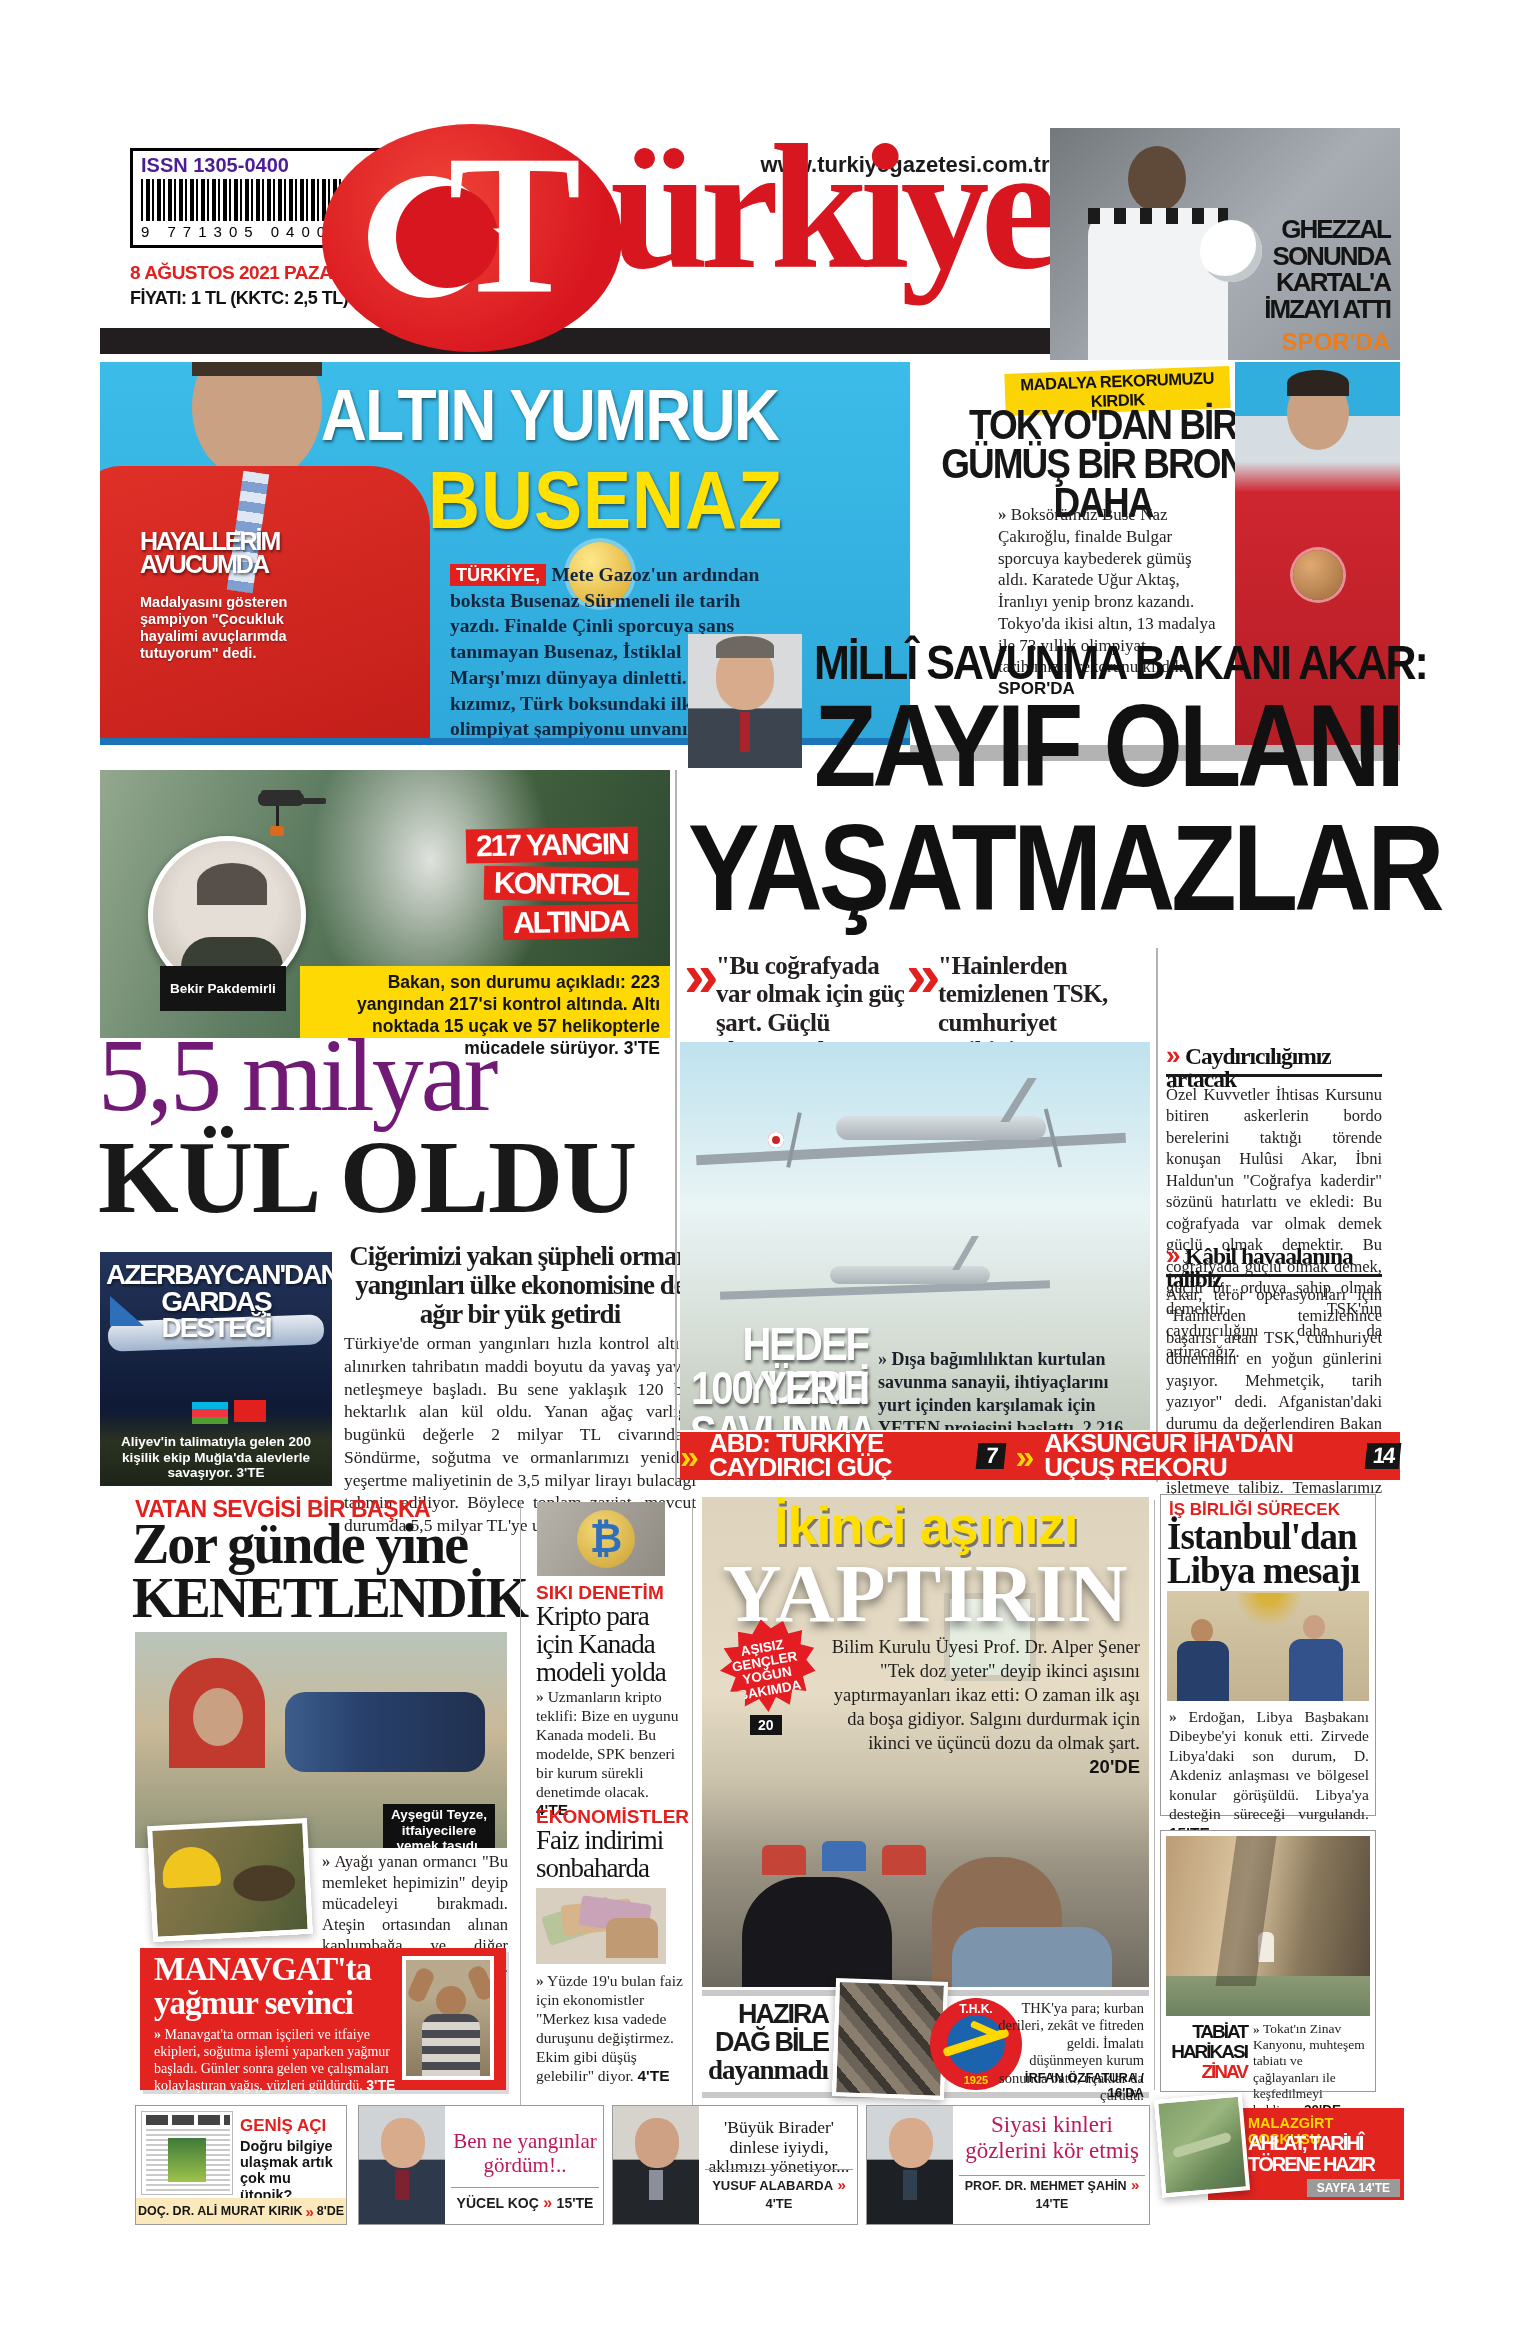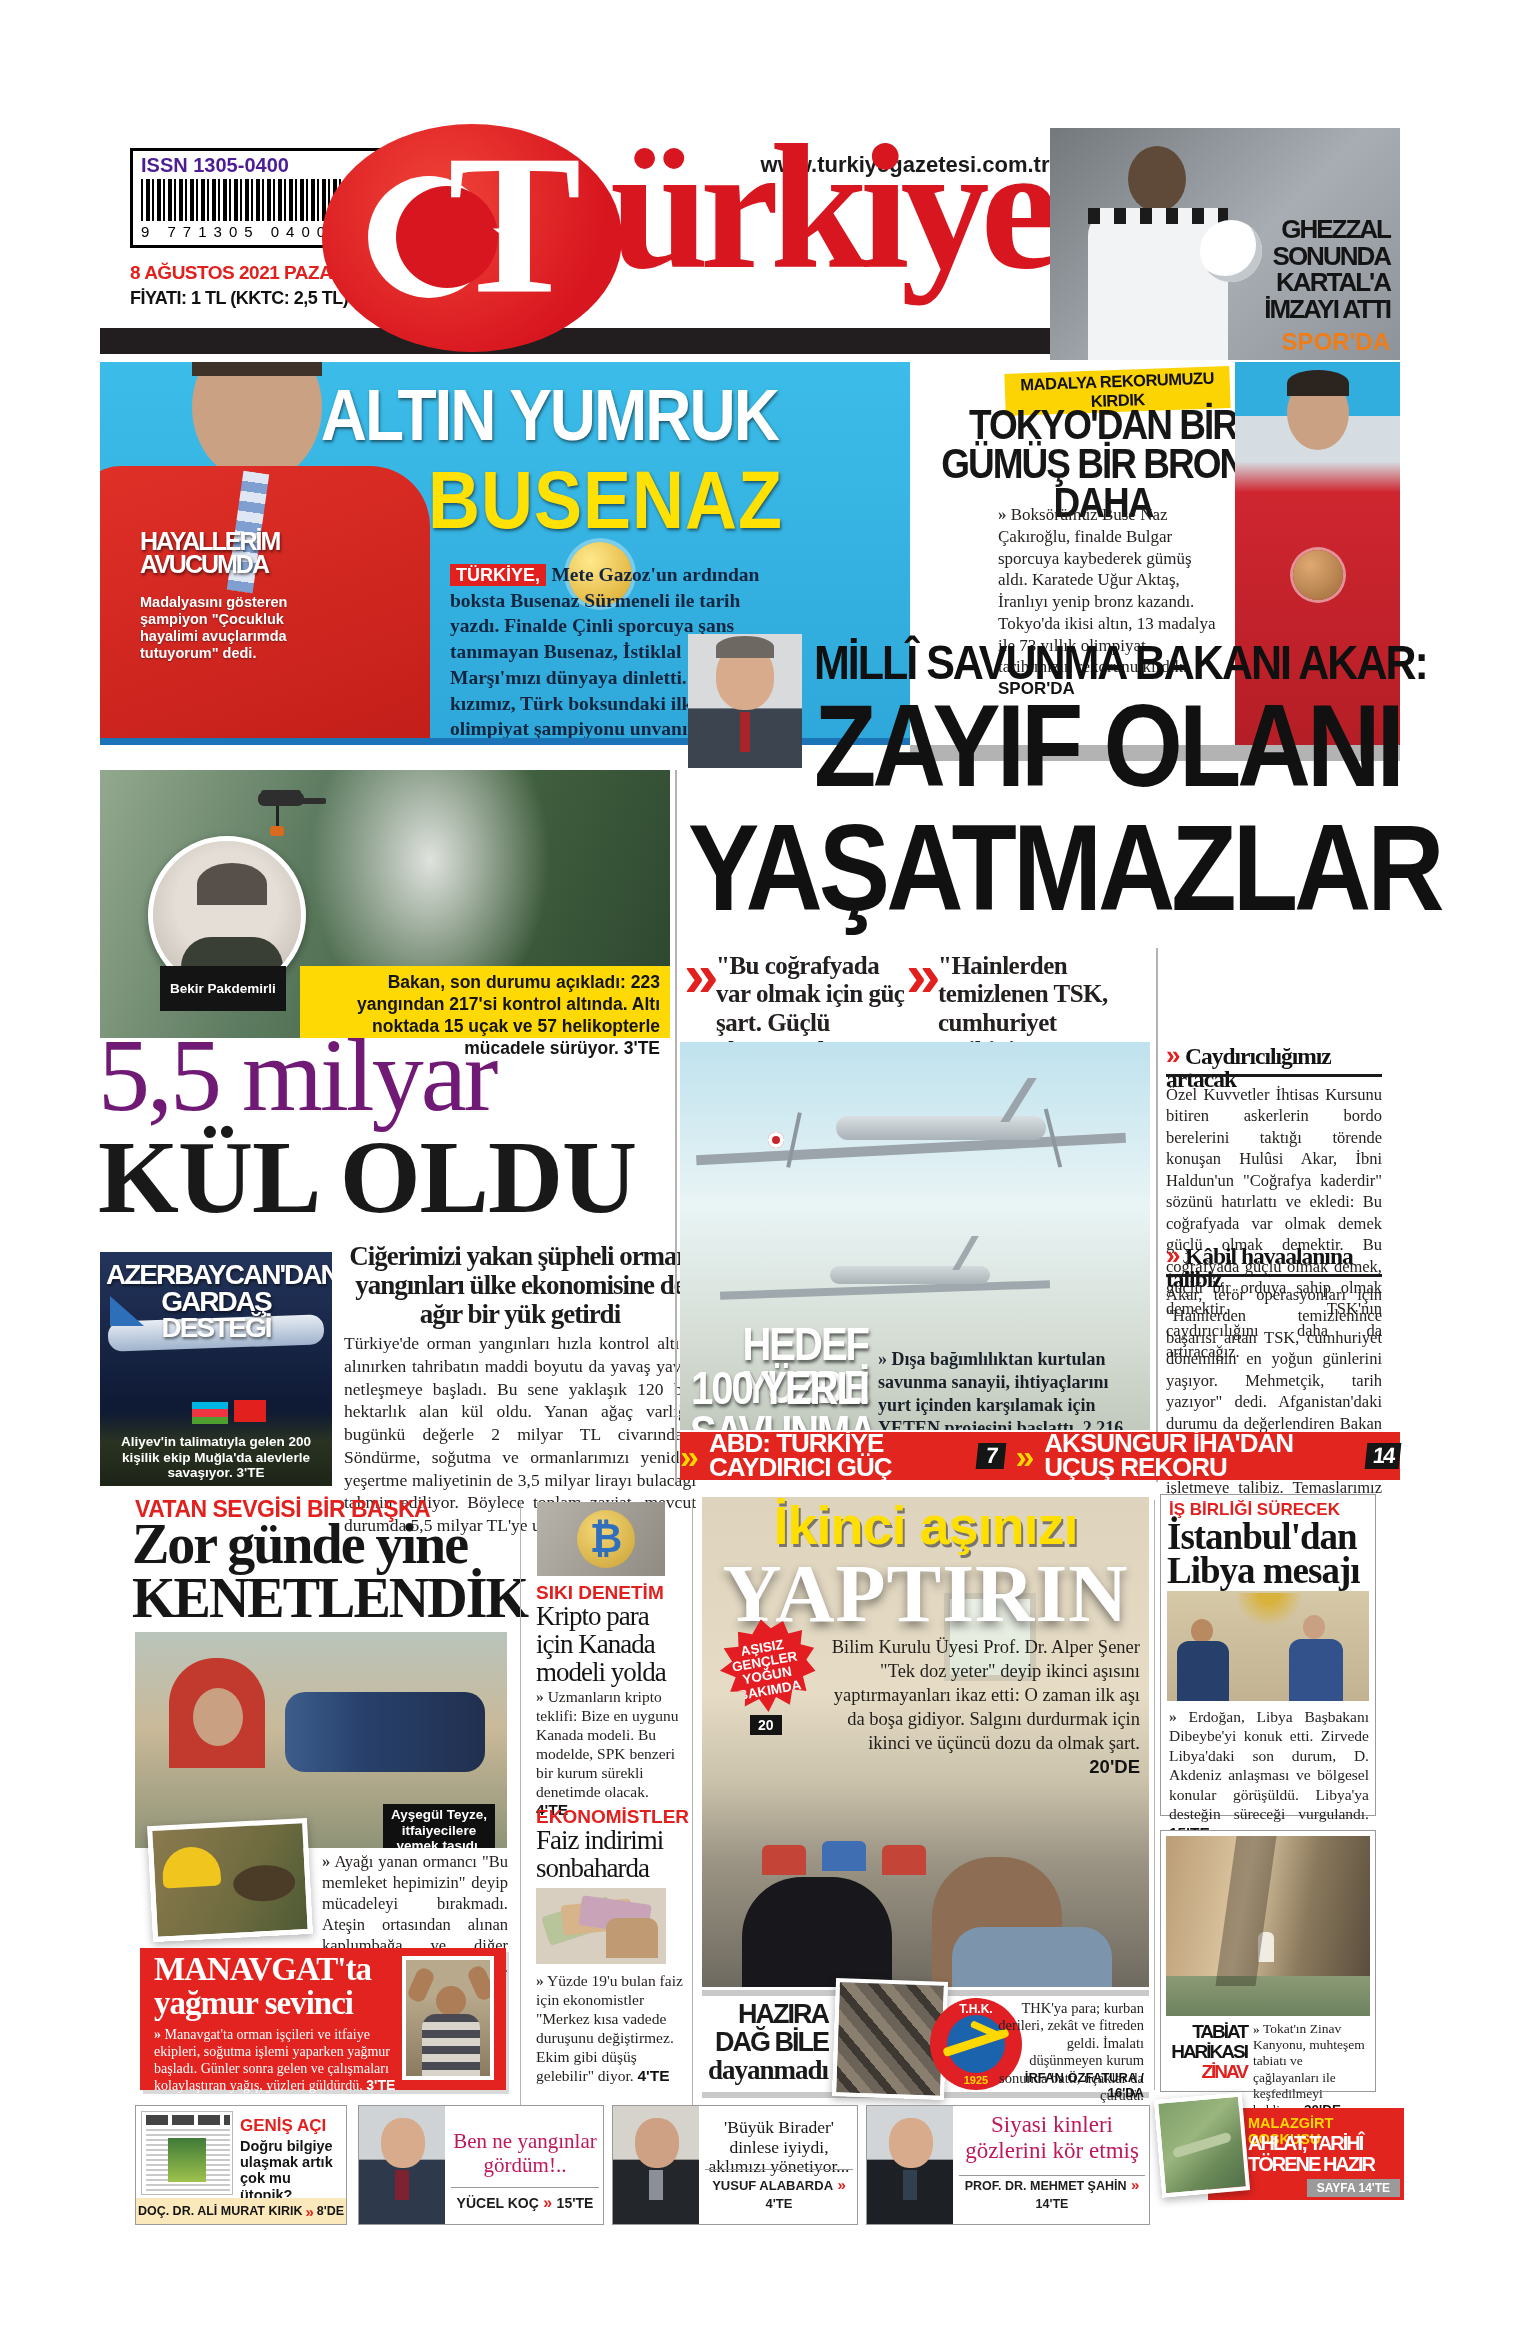--- a/index.html
+++ b/index.html
@@ -96,20 +96,25 @@
       </div>
       <div class="rule" style="left:0;top:383px;width:490px;height:16px"></div>
     </div>
   </div>
 
   <div class="photo" style="left:100px;top:770px;width:570px;height:268px;background:linear-gradient(110deg,#93a88f 0%,#5d7b60 35%,#41603f 65%,#2c452f 100%)">
     <div class="abs" style="left:200px;top:-30px;width:260px;height:300px;background:radial-gradient(ellipse at 50% 40%,rgba(240,240,238,.9),rgba(240,240,238,0) 65%)"></div>
     <div class="abs" style="left:158px;top:22px;width:46px;height:14px;background:#2e2e2e;border-radius:6px;box-shadow:0 -5px 0 -3px #2e2e2e, 26px 2px 0 -4px #2e2e2e"></div>
     <div class="abs" style="left:176px;top:36px;width:3px;height:22px;background:#222"></div>
     <div class="abs" style="left:170px;top:56px;width:14px;height:10px;background:#d96a1e;border-radius:3px"></div>
+    <div class="abs" style="right:32px;top:58px;display:flex;flex-direction:column;align-items:flex-end">
+      <div class="hl w" style="background:#e2201e;font-size:30px;padding:3px 10px;transform:rotate(-1deg)">217 YANGIN</div>
+      <div class="hl w" style="background:#e2201e;font-size:30px;padding:3px 10px;margin-top:5px;transform:rotate(1deg)">KONTROL</div>
+      <div class="hl w" style="background:#e2201e;font-size:30px;padding:3px 10px;margin-top:5px;transform:rotate(-1deg)">ALTINDA</div>
+    </div>
   </div>
   <div class="abs" style="left:148px;top:836px;width:158px;height:158px;border-radius:50%;border:5px solid #fff;background:radial-gradient(circle at 50% 42%,#e4ded6 45%,#b8b2a9);box-shadow:0 3px 8px rgba(0,0,0,.35);overflow:hidden">
     <div class="abs" style="left:44px;top:22px;width:70px;height:42px;border-radius:50% 50% 0 0;background:#57504a"></div>
     <div class="abs" style="left:28px;top:96px;width:102px;height:62px;border-radius:30px 30px 0 0;background:#3a3f35"></div>
   </div>
   <div class="abs w b ctr" style="left:160px;top:966px;background:#141414;font-size:13.5px;padding:15px 10px">Bekir Pakdemirli</div>
   <div class="abs rt" style="left:300px;top:966px;width:370px;height:72px;background:#ffd903;padding:6px 10px;font-size:17.5px;font-weight:700;line-height:1.25;color:#141414">
     <span>Bakan, son durumu açıkladı: 223 yangından 217'si kontrol altında. Altı noktada 15 uçak ve 57 helikopterle mücadele sürüyor.</span>
     <b class="pg">3'TE</b>
   </div>

